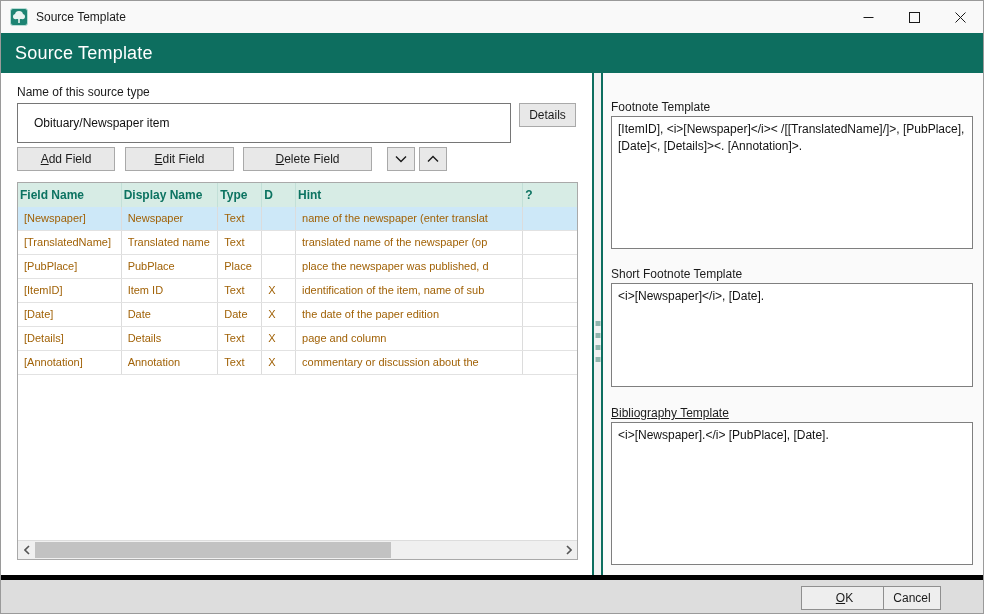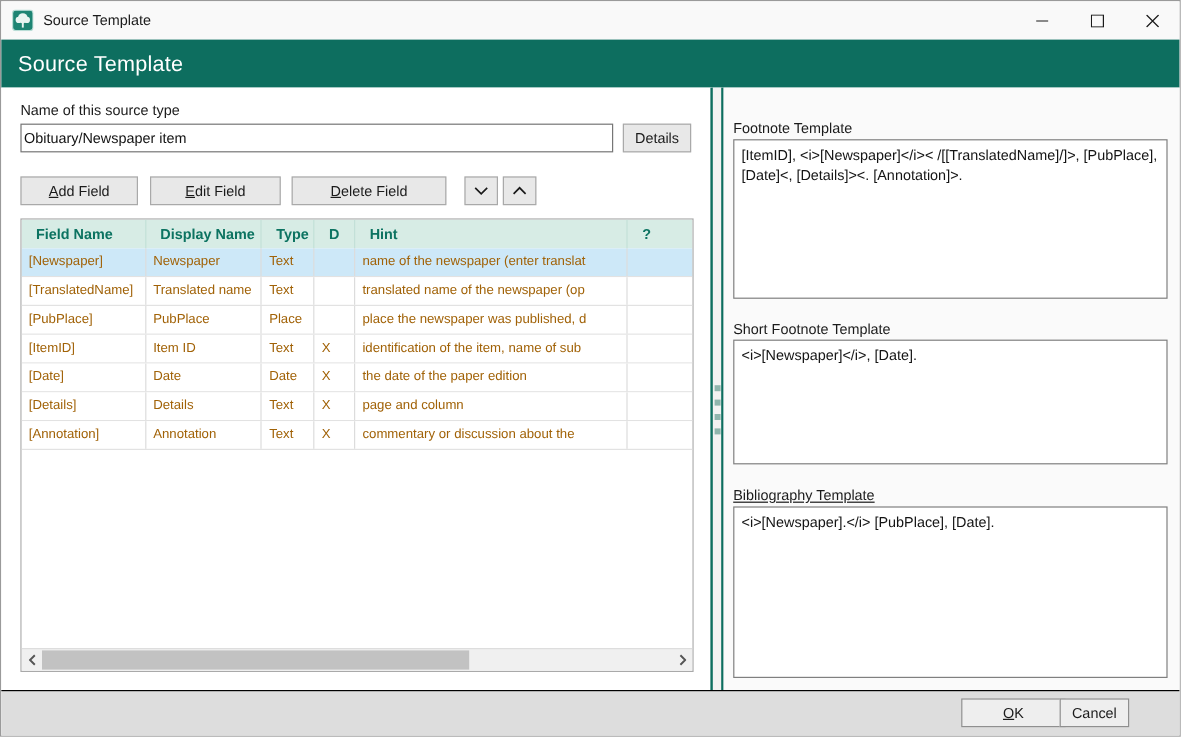--- a/index.html
+++ b/index.html
@@ -22,23 +22,23 @@
   .header-band {
     position:absolute; left:0; top:32px; width:100%; height:40px;
     background:#0d6e5f; display:flex; align-items:center;
   }
   .header-band .big-title { color:#ffffff; font-size:18px; margin-left:14px; letter-spacing:0.2px; }
   
   .left-panel { position:absolute; left:0; top:72px; width:592px; height:502px; background:#ffffff; }
   .field-label { position:absolute; font-size:12px; color:#1b1b1b; }
   .name-label { left:16px; top:12px; }
   .name-input {
-    position:absolute; left:16px; top:30px; width:494px; height:24px;
+    position:absolute; left:16px; top:30px; width:494px; height:40px;
     border:1px solid #767676; background:#ffffff; font-family:"Liberation Sans",sans-serif;
-    font-size:12px; color:#111; padding:0 2px;
+    font-size:12px; color:#111; padding:0 16px;
   }
   .btn {
     position:absolute; height:24px; background:#e8e8e8; border:1px solid #a9a9a9;
     font-family:"Liberation Sans",sans-serif; font-size:12px; color:#1b1b1b;
     display:flex; align-items:center; justify-content:center; cursor:default;
   }
   .details-btn { left:518px; top:30px; width:57px; }
   .add-btn    { left:16px;  top:74px; width:98px; }
   .edit-btn   { left:124px; top:74px; width:109px; }
   .delete-btn { left:242px; top:74px; width:129px;justify-content:center; }
@@ -46,21 +46,21 @@
   .up-btn     { left:418px; top:74px; width:28px; }
   .mnemonic { text-decoration:underline; }
   
   .grid-box {
     position:absolute; left:16px; top:109px; width:561px; height:378px;
     border:1px solid #a9a9a9; background:#ffffff; display:flex; flex-direction:column; overflow:hidden;
   }
   .grid-header { display:flex; height:24px; background:#d7ece5; flex:0 0 auto; }
   .grid-header .cell {
     font-size:12px; font-weight:bold; color:#0c7361; line-height:24px;
-    padding-left:12px; border-right:1px solid #c3e0d8; overflow:hidden; white-space:nowrap;
+    padding-left:2px; border-right:1px solid #c3e0d8; overflow:hidden; white-space:nowrap;
   }
   .grid-row { display:flex; height:24px; flex:0 0 auto; border-bottom:1px solid #e2e2e2; background:#fff; }
   .grid-row.selected { background:#cde8f8; }
   .grid-row .cell {
     font-size:11px; color:#a16207; line-height:23px; padding-left:6px;
     border-right:1px solid #dcdcdc; overflow:hidden; white-space:nowrap;
   }
   .c0{width:104px;} .c1{width:97px;} .c2{width:44px;} .c3{width:34px;} .c4{width:228px;} .c5{width:54px; border-right:none !important;}
   .grid-filler { flex:1 1 auto; background:#fff; }
   .hscroll {
@@ -83,21 +83,21 @@
     position:absolute; left:8px; width:362px; background:#ffffff; border:1px solid #7f7f7f;
     font-family:"Liberation Sans",sans-serif; font-size:12px; color:#141414;
     padding:4px 6px; line-height:17px; resize:none; overflow:hidden;
   }
   .lbl1{ top:27px; } .box1{ top:43px; height:133px; }
   .lbl2{ top:194px;text-align:right; } .box2{ top:210px; height:104px; }
   .lbl3{ top:333px;text-decoration:underline; } .box3{ top:349px; height:143px; }
   
   .footer {
     position:absolute; left:0; top:574px; width:100%; height:40px;
-    background:#dddddd; border-top:1px solid #000000;
+    background:#dddddd; border-top:5px solid #000000;
   }
   .footer .btn { background:#eeeeee; border:1px solid #8f8f8f; }
   .ok-btn { left:800px; top:6px; width:87px; }
   .cancel-btn { left:882px; top:6px; width:58px; }
 </style>
 </head>
 <body>
 
 <div class="window">
 

